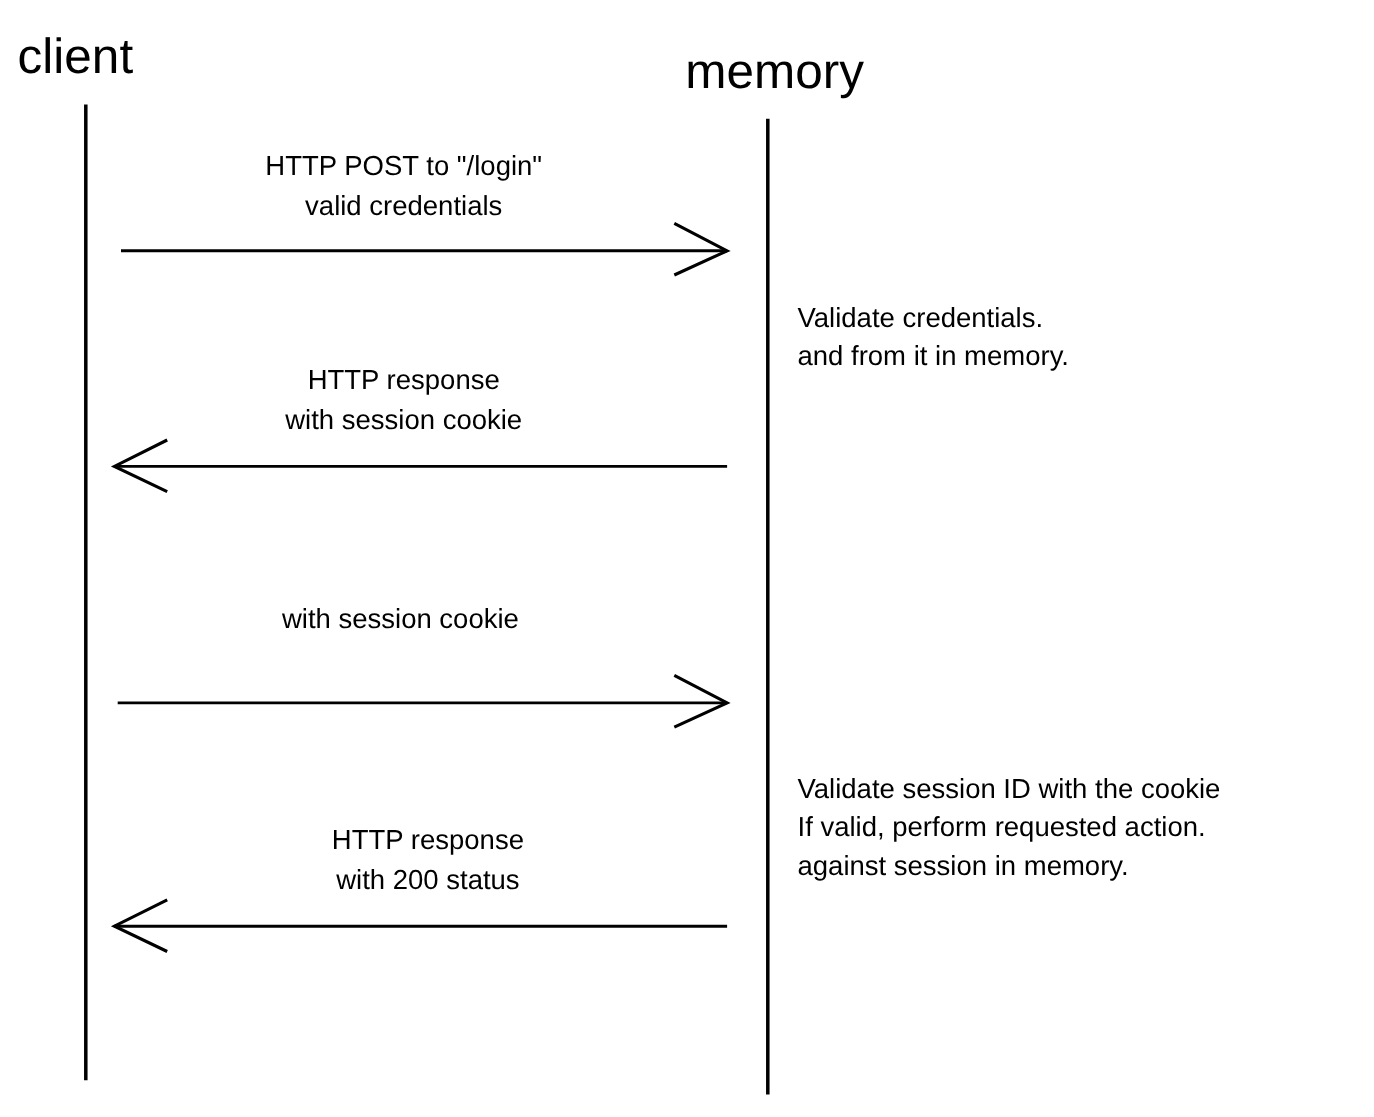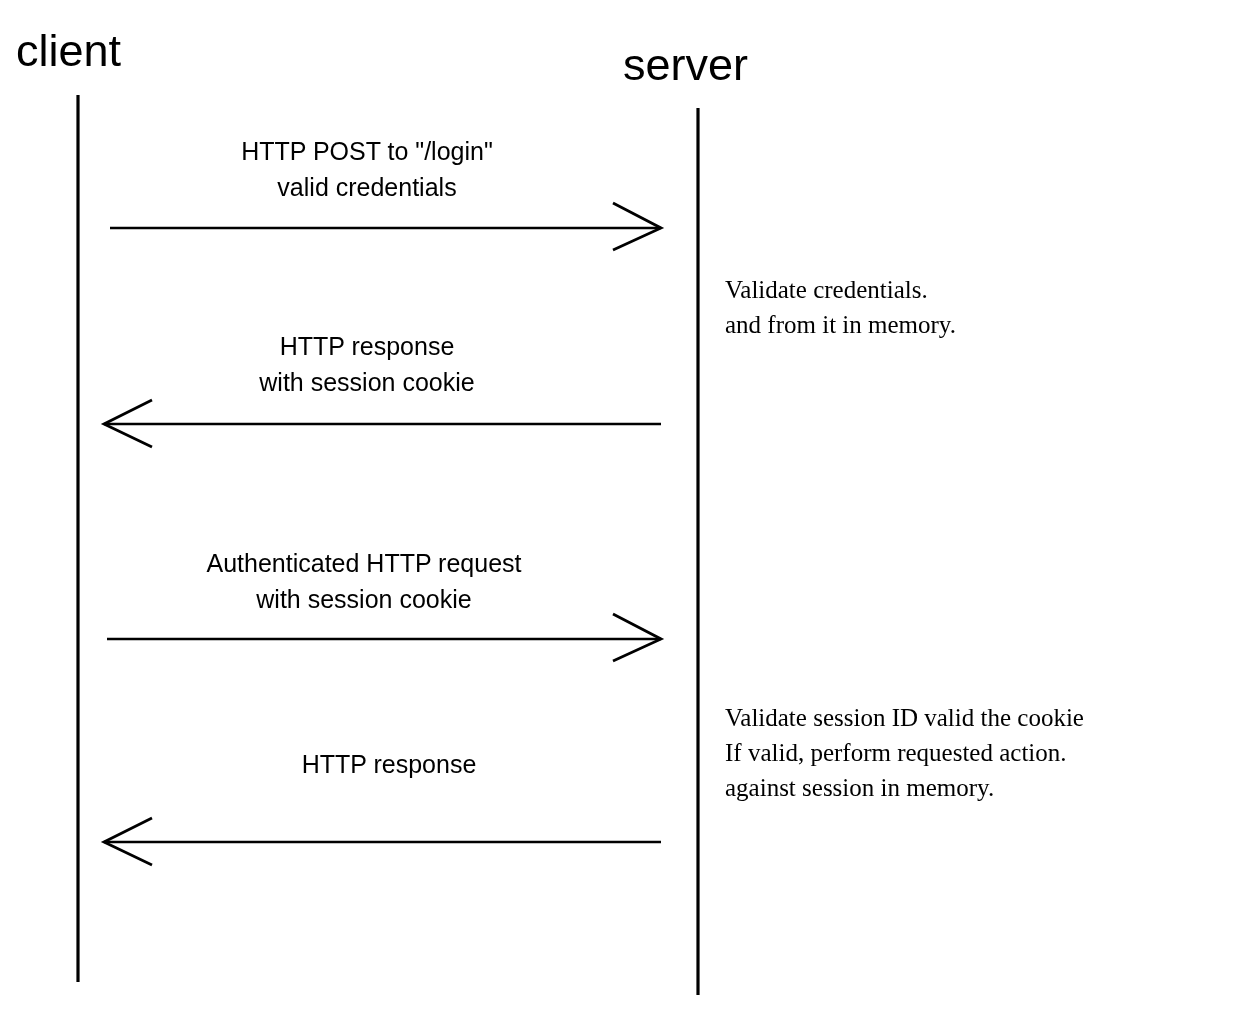--- a/index.html
+++ b/index.html
@@ -44,21 +44,21 @@
     line-height: 36px;
     color: #000000;
     text-align: center;
     white-space: nowrap;
     transform: translateX(-50%);
   }
   .msg-label .line { display: block; }
 
   .note {
     position: absolute;
-    font-family: Liberation Serif, serif;
+    font-family: Liberation Sans, sans-serif;
     font-size: 25px;
     line-height: 35px;
     color: #000000;
     text-align: left;
     white-space: nowrap;
   }
   .note .line { display: block; }
 </style>
 </head>
 <body>
@@ -85,45 +85,45 @@
       <polyline points="613,614 661,639 613,661" fill="none" stroke="#000000" stroke-width="2.8" stroke-linecap="butt" stroke-linejoin="miter"></polyline>
     </g>
 
     <g>
       <line x1="104" y1="842" x2="661" y2="842" stroke="#000000" stroke-width="2.6"></line>
       <polyline points="152,818 104,842 152,865" fill="none" stroke="#000000" stroke-width="2.8" stroke-linecap="butt" stroke-linejoin="miter"></polyline>
     </g>
   </svg>
 
   <div class="actor-label" id="actor-client-label">client</div>
-  <div class="actor-label" id="actor-server-label">server</div>
+  <div class="actor-label" id="actor-server-label">memory</div>
 
   <div class="msg-label" style="left:367px; top:133px;">
     <span class="line">HTTP POST to "/login"</span>
     <span class="line">valid credentials</span>
   </div>
 
   <div class="msg-label" style="left:367px; top:328px;">
     <span class="line">HTTP response</span>
     <span class="line">with session cookie</span>
   </div>
 
   <div class="msg-label" style="left:364px; top:545px;">
-    <span class="line">Authenticated HTTP request</span>
     <span class="line">with session cookie</span>
   </div>
 
   <div class="msg-label" style="left:389px; top:746px;">
     <span class="line">HTTP response</span>
+    <span class="line">with 200 status</span>
   </div>
 
   <div class="note" style="left:725px; top:272px;">
     <span class="line">Validate credentials.</span>
     <span class="line">and from it in memory.</span>
   </div>
 
   <div class="note" style="left:725px; top:700px;">
-    <span class="line">Validate session ID valid the cookie</span>
+    <span class="line">Validate session ID with the cookie</span>
     <span class="line">If valid, perform requested action.</span>
     <span class="line">against session in memory.</span>
   </div>
 
 </div>
 
 </body></html>

